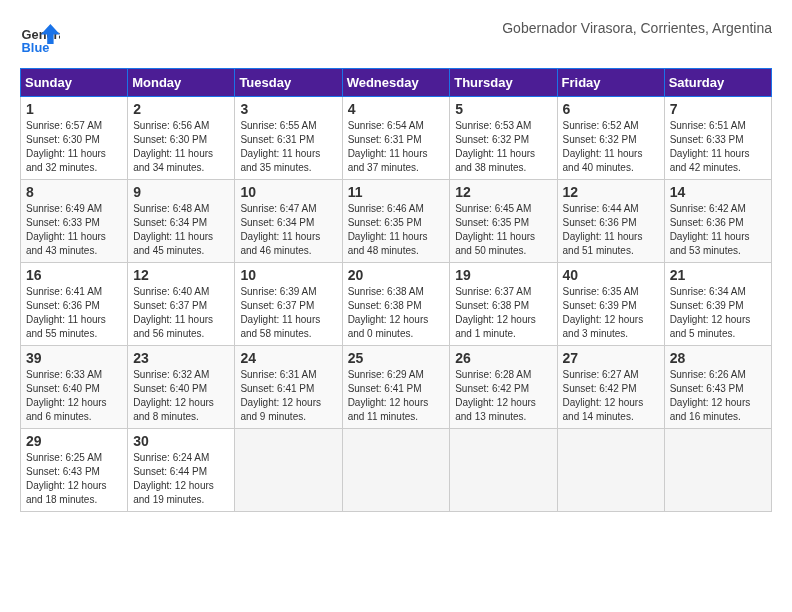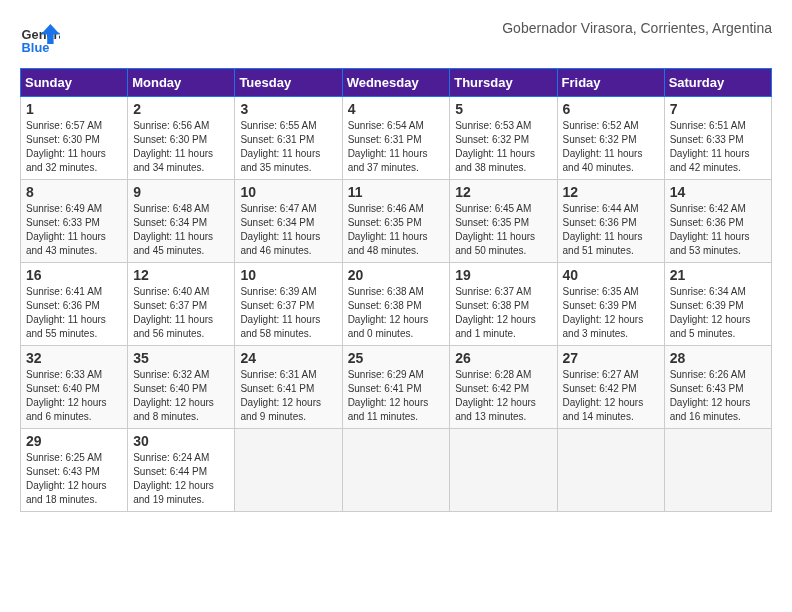--- a/index.html
+++ b/index.html
@@ -277,29 +277,29 @@
         <span class="day-number">21</span>
         <div class="day-info">
           Sunrise: 6:34 AM<br>
           Sunset: 6:39 PM<br>
           Daylight: 12 hours and 5 minutes.
         </div>
       </td>
       </tr>
       <tr>
         <td>
-        <span class="day-number">32</span>
+        <span class="day-number">39</span>
         <div class="day-info">
           Sunrise: 6:33 AM<br>
           Sunset: 6:40 PM<br>
           Daylight: 12 hours and 6 minutes.
         </div>
       </td>
         <td>
-        <span class="day-number">35</span>
+        <span class="day-number">23</span>
         <div class="day-info">
           Sunrise: 6:32 AM<br>
           Sunset: 6:40 PM<br>
           Daylight: 12 hours and 8 minutes.
         </div>
       </td>
         <td>
         <span class="day-number">24</span>
         <div class="day-info">
           Sunrise: 6:31 AM<br>

